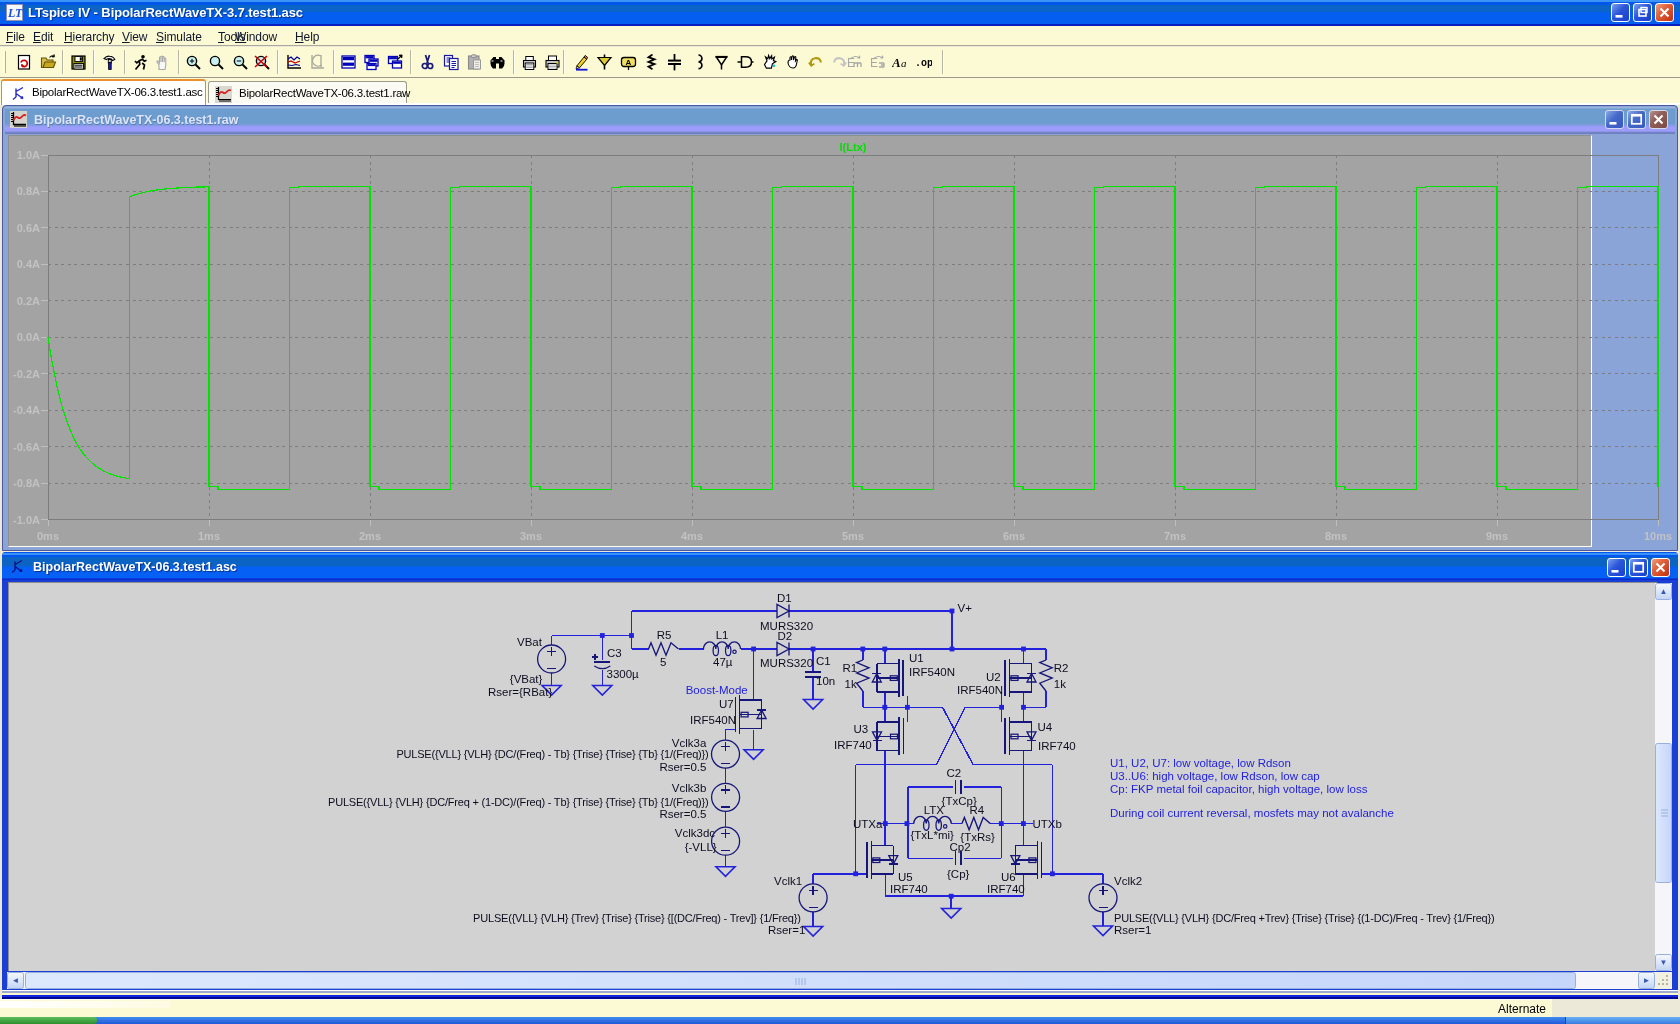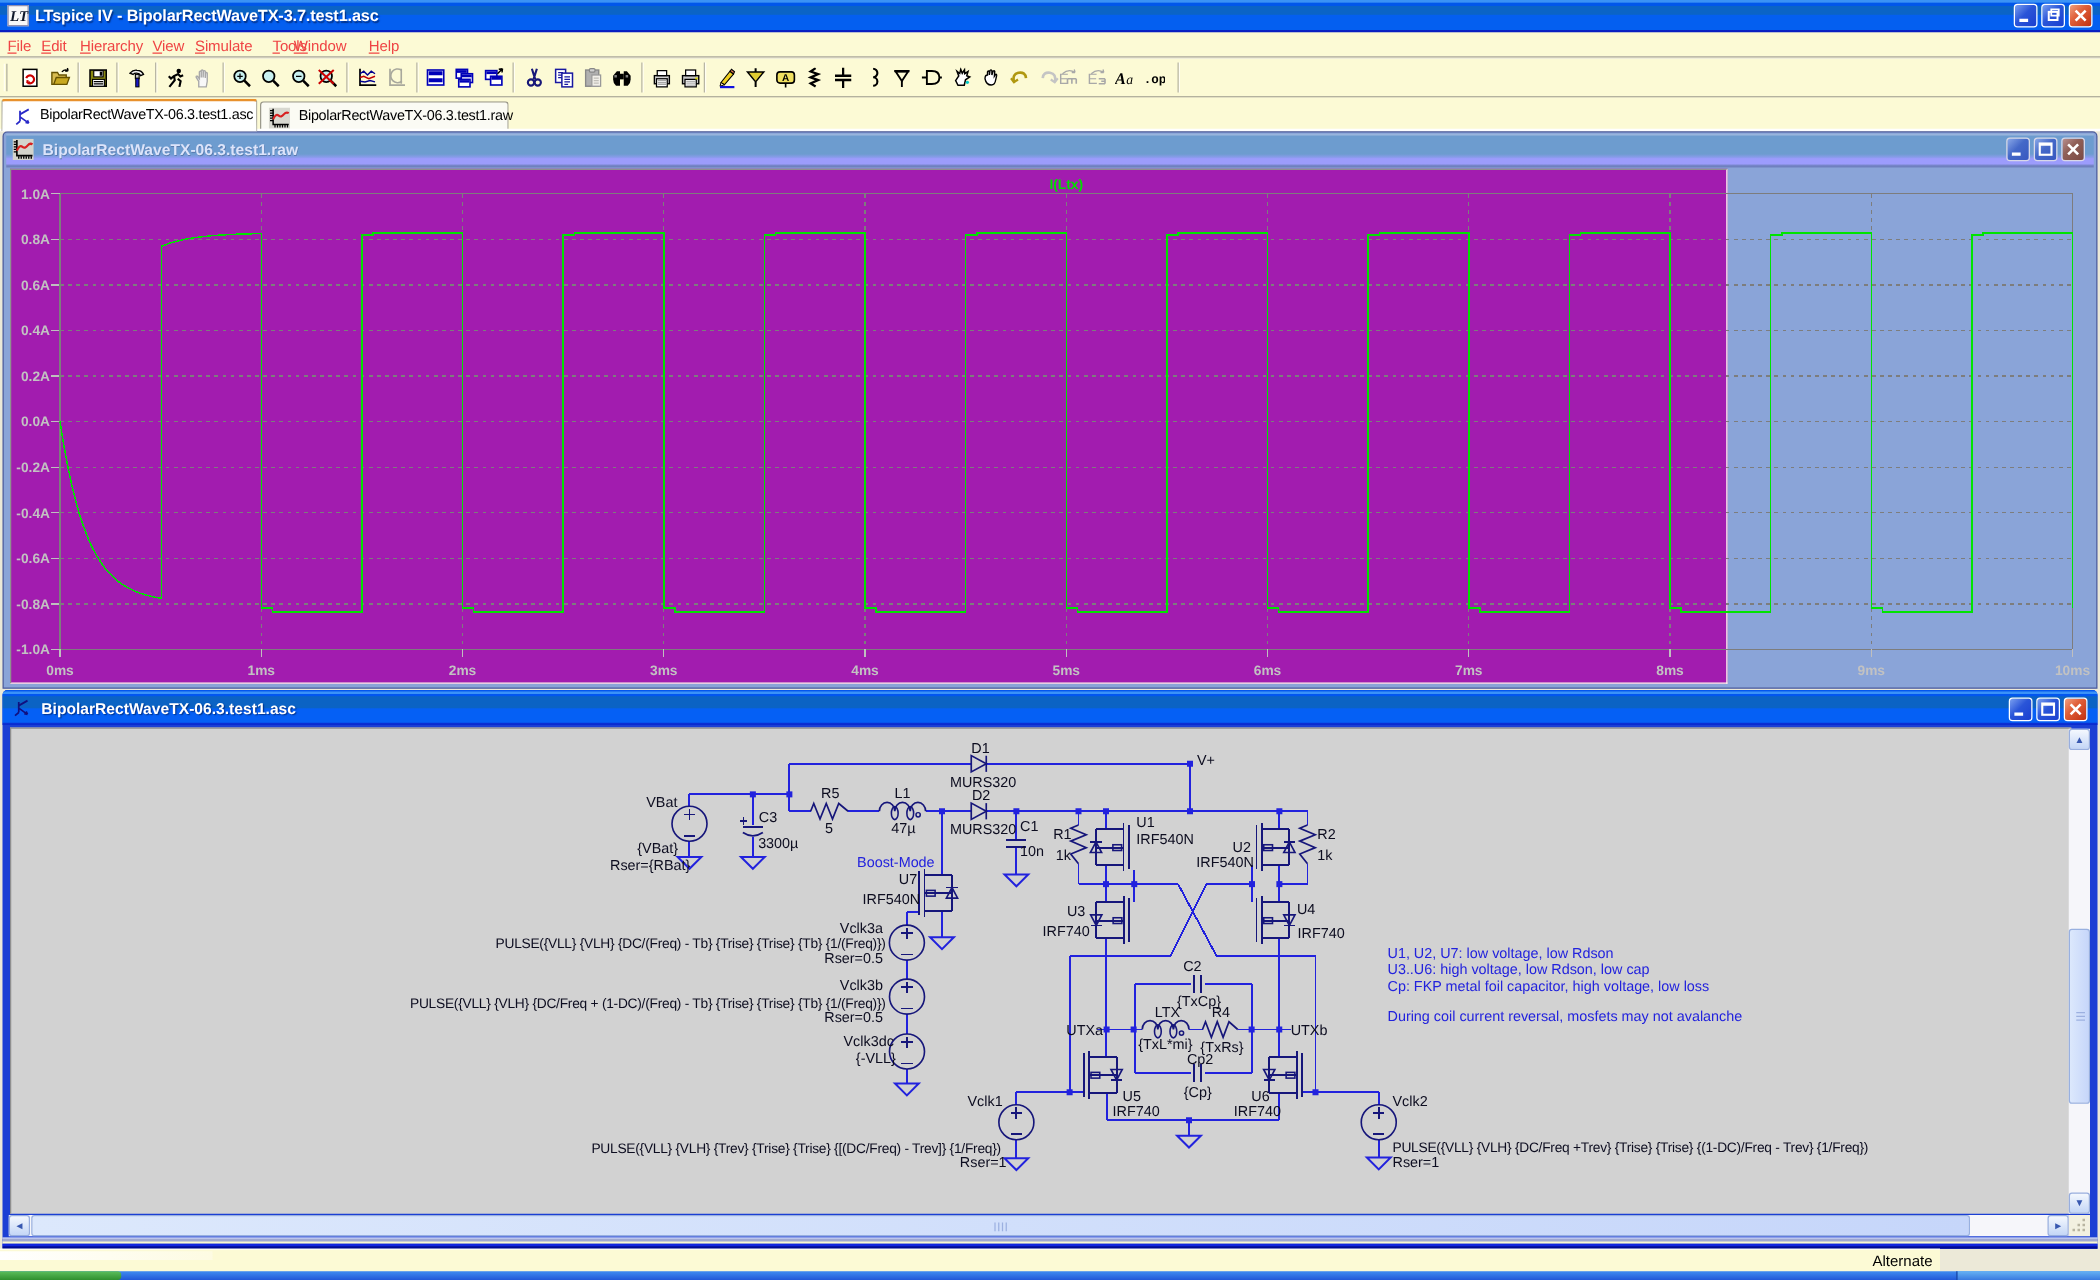--- a/index.html
+++ b/index.html
@@ -1,36 +1,36 @@
 <!DOCTYPE html>
 <html><head><meta charset="utf-8"><style>
 *{margin:0;padding:0;box-sizing:border-box}
 html,body{width:1680px;height:1024px;overflow:hidden;font-family:"Liberation Sans",sans-serif;background:#ece9d8}
 #titlebar{position:absolute;left:0;top:0;width:1680px;height:26px;
 background:linear-gradient(180deg,#3b93f5 0%,#3b93f5 7%,#0157ea 9%,#0157ea 17%,#0b64c6 20%,#0b64c6 44%,#045ff0 47%,#045ff0 91%,#0a1ec0 94%,#0a1ec0 100%)}
 #titlebar .ttl{position:absolute;left:28px;top:5px;color:#fff;font-size:13px;font-weight:bold;text-shadow:1px 1px 1px #00328c;letter-spacing:-0.1px}
 #appicon{position:absolute;left:6px;top:4px;width:17px;height:17px;background:#f8f8f8;border:1px solid #9090b0}
-#appicon div{color:#0f172a;font:italic bold 12px "Liberation Serif";margin-left:1px;margin-top:1px}
+#appicon div{color:#1d4ed8;font:italic bold 12px "Liberation Serif";margin-left:1px;margin-top:1px}
 #menubar{position:absolute;left:0;top:26px;width:1680px;height:20px;background:#fcfad5;border-bottom:1px solid #aaa89c}
-#menubar span{position:absolute;top:4px;font-size:12px;color:#ef4444;letter-spacing:-0.1px}
+#menubar span{position:absolute;top:4px;font-size:12px;color:#0f172a;letter-spacing:-0.1px}
 #toolbar{position:absolute;left:0;top:47px;width:1680px;height:31px;background:#fcfad5;border-bottom:1px solid #9c9a8c}
 .tbi{position:absolute;top:7px}
 .tsep{position:absolute;top:3px;width:2px;height:24px;border-left:1px solid #b8b6a4;border-right:1px solid #fffef2}
 #tgrip{position:absolute;left:3px;top:4px;width:3px;height:22px;border-left:1px solid #fffef2;border-right:1px solid #b0ae9c}
 #tabbar{position:absolute;left:0;top:78px;width:1680px;height:27px;background:#fcfad5}
 .tab{position:absolute;height:24px;background:#fff;border:1px solid #9c9a8c;border-bottom:none;border-radius:3px 3px 0 0;font-size:11.5px;color:#000;letter-spacing:-0.25px}
 .tab .lbl{position:absolute;left:30px;top:5px;white-space:nowrap}
 #tab1{left:1px;top:1px;width:205px;border-top:2px solid #e8912d;z-index:3;height:26px;background:#fff}
 #tab2{left:208px;top:3px;width:199px;background:#fbfbf4}
 #tabbar .white{position:absolute;left:0;top:25px;width:1680px;height:2px;background:#fff}
 #wavewin{position:absolute;left:2px;top:105px;width:1676px;height:446px;background:#8aa4d8;border:1px solid #4a5a9c;border-radius:4px 4px 0 0}
 #wavetitle{position:absolute;left:2px;top:1px;width:1670px;height:27px;
 background:linear-gradient(180deg,#98b4dc 0%,#98b4dc 3%,#6d9ccf 8%,#6d9ccf 60%,#8a9bec 70%,#9c9cfc 74%,#9c9cfc 89%,#6f80be 95%,#6f80be 100%)}
 #wavetitle .wt{position:absolute;left:29px;top:6px;color:#dce4fa;font-size:12.5px;font-weight:bold;text-shadow:0.5px 0.5px 0 #5a7aae}
-#waveclient{position:absolute;left:5px;top:29px;width:1374px;height:412px;background:#a21caf;border-top:1px solid #8f8f8f;border-left:1px solid #8f8f8f;border-right:1px solid #fffef0;border-bottom:1px solid #fffef0}
+#waveclient{position:absolute;left:5px;top:29px;width:1584px;height:412px;background:#a3a3a3;border-top:1px solid #8f8f8f;border-left:1px solid #8f8f8f;border-right:1px solid #fffef0;border-bottom:1px solid #fffef0}
 .axlab{fill:#c2c2c2;font:bold 11px "Liberation Sans",sans-serif}
 #schwin{position:absolute;left:2px;top:552px;width:1676px;height:447px;background:#1b3fd4;border-radius:4px 4px 0 0}
 #schtitle{position:absolute;left:0px;top:0px;width:1676px;height:28px;border-radius:4px 4px 0 0;
 background:linear-gradient(180deg,#0356ee 0%,#0356ee 3.5%,#3a92f8 5%,#3a92f8 10%,#0156f0 12%,#0156f0 17%,#0b63c4 19%,#0b63c4 50%,#0560f5 54%,#0560f5 92%,#0b2bd0 96%,#0b2bd0 100%)}
 #schtitle .wt{position:absolute;left:31px;top:8px;color:#fff;font-size:12.5px;font-weight:bold;text-shadow:1px 1px 1px #00328c}
 #schclient{position:absolute;left:6px;top:30px;width:1649px;height:389px;background:#d2d2d2;border-top:1px solid #8f8f8f;border-left:1px solid #8f8f8f}
 .sl{fill:#0d0d20;font:11.5px "Liberation Sans",sans-serif}
 .sp{fill:#0d0d20;font:11px "Liberation Sans",sans-serif;letter-spacing:-0.2px}
 .sc{fill:#2222dd;font:11.5px "Liberation Sans",sans-serif}
 .ctl{position:absolute;width:19px;height:19px;border:1px solid #fff;border-radius:3px}

